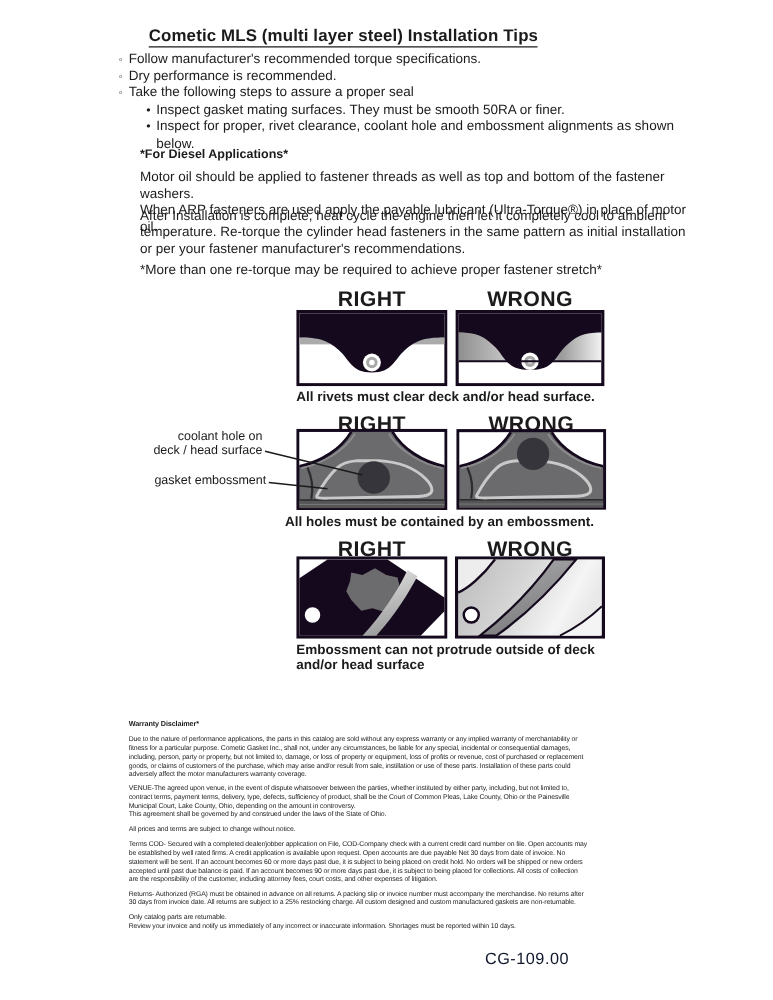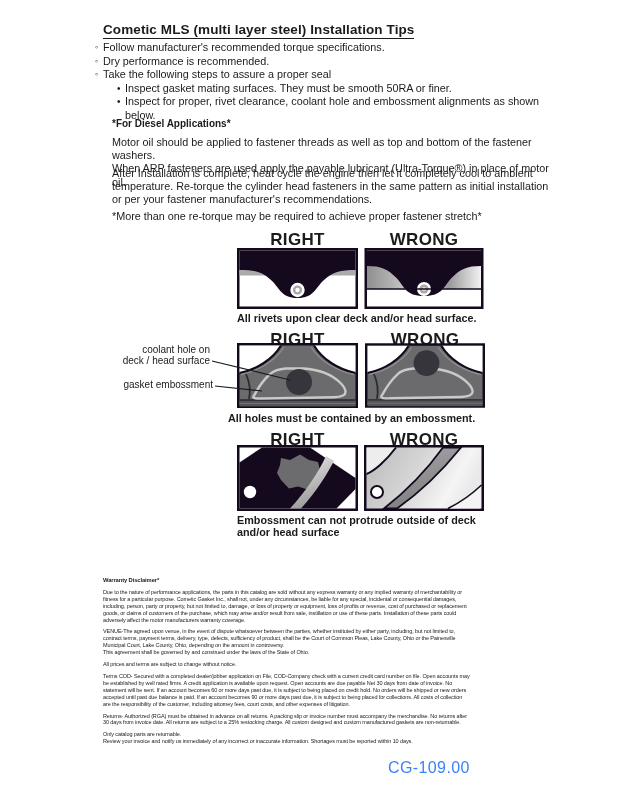--- a/index.html
+++ b/index.html
@@ -10,37 +10,38 @@
     font-family:"Liberation Sans","DejaVu Sans",sans-serif;
     color:#1b1b1b;
     overflow:hidden;
     margin:0 auto;
   }
   .abs{position:absolute;}
   .page-title{
     font-size:13.5px;font-weight:bold;
     border-bottom:1.6px solid #1b1b1b;padding-bottom:1px;
     letter-spacing:0.1px;
+    margin-left:16px;
   }
   .bullet-row{display:flex;line-height:13.6px;font-size:10.8px;}
   .bullet-marker{width:8px;flex:0 0 8px;font-size:9px;line-height:13.6px;}
   .sub-indent{margin-left:22px;}
   .sub-marker{width:8px;flex:0 0 8px;font-size:10px;line-height:13.6px;}
   .section-heading{font-size:10px;font-weight:bold;}
   .body-para{font-size:10.8px;line-height:13.2px;white-space:pre-line;}
   .diag-label{font-size:17px;font-weight:bold;text-align:center;letter-spacing:0.3px;}
   .diag-caption{font-size:10.8px;font-weight:bold;line-height:12px;white-space:pre-line;}
   .anno-label{font-size:10px;line-height:11px;text-align:right;white-space:pre-line;}
   .diag-box{position:absolute;}
   .diag-box svg{display:block;width:100%;height:100%;}
   .fineprint{width:416px;font-size:5.5px;line-height:6.9px;letter-spacing:-0.1px;color:#222;}
   .fineprint h4{font-size:5.8px;font-weight:bold;margin:0 0 5px 0;}
   .fineprint p{margin:0 0 5px 0;white-space:pre-line;overflow:hidden;}
   .fineprint p:last-child{margin-bottom:0;}
-  .footer-code{font-size:16px;letter-spacing:0.4px;color:#3b82f6;}
+  .footer-code{font-size:13px;letter-spacing:0.4px;color:#0f172a;}
   .leader-overlay{pointer-events:none;z-index:5;}
 </style>
 </head>
 <body>
 
 <div class="page">
 
   <div class="abs" style="left:103px;top:20px;">
     <span class="page-title">Cometic MLS (multi layer steel) Installation Tips</span>
   </div>
@@ -103,21 +104,21 @@
       <rect x="1.25" y="1.25" width="116.5" height="58.5" fill="#ffffff" stroke="#15091d" stroke-width="2.5"></rect>
       <rect x="2.5" y="18" width="114" height="23" fill="url(#gradDeck)"></rect>
       <path d="M2.5,2.5 H116.5 V18 C102,18 96,21 87,30 C79,38.5 78,48 59.5,48 C41,48 40,38.5 32,30 C23,21 17,18 2.5,18 Z" fill="#15091d"></path>
       <circle cx="59.5" cy="41" r="7" fill="#ffffff"></circle>
       <circle cx="59.5" cy="41" r="4.5" fill="#a8a8a8"></circle>
       <circle cx="59.5" cy="41" r="2" fill="#e8e8e8"></circle>
       <line x1="2.5" y1="41" x2="116.5" y2="41" stroke="#15091d" stroke-width="1.6"></line>
     </svg>
   </div>
 
-  <div class="abs diag-caption" style="left:237px;top:312px;width:260px;">All rivets upon clear deck and/or head surface.</div>
+  <div class="abs diag-caption" style="left:237px;top:312px;width:260px;">All rivets must clear deck and/or head surface.</div>
 
   <div class="abs diag-label" style="left:237px;top:330px;width:121px;">RIGHT</div>
   <div class="abs diag-label" style="left:365px;top:330px;width:120px;">WRONG</div>
 
   <div class="abs anno-label" style="left:110px;top:344px;width:100px;">coolant hole on
 deck / head surface</div>
   <div class="abs anno-label" style="left:110px;top:379px;width:103px;">gasket embossment</div>
 
   <div class="diag-box" style="left:237px;top:343px;width:121px;height:65px;">
     <svg viewBox="0 0 121 65">

